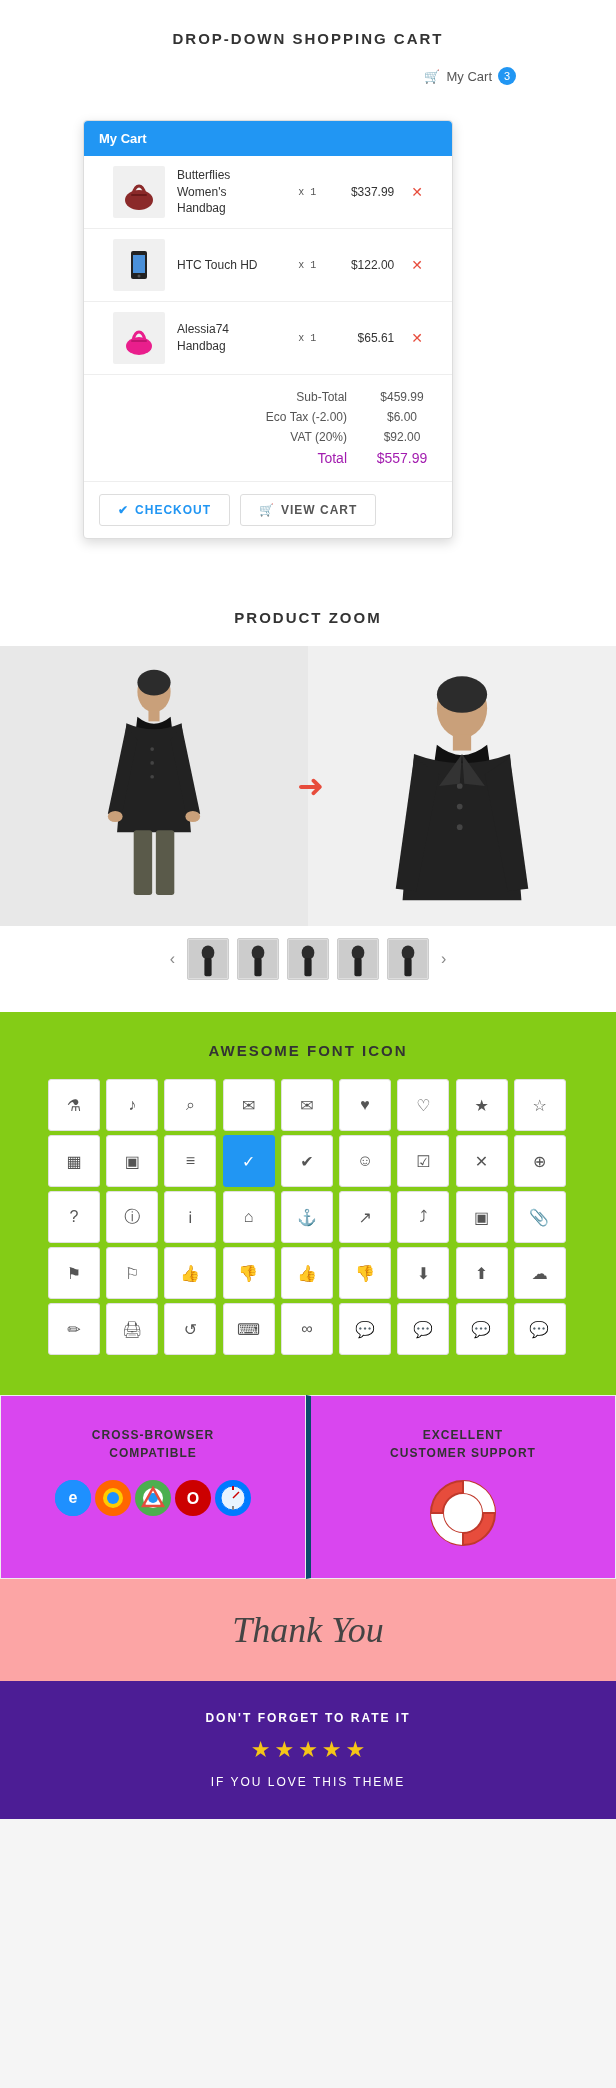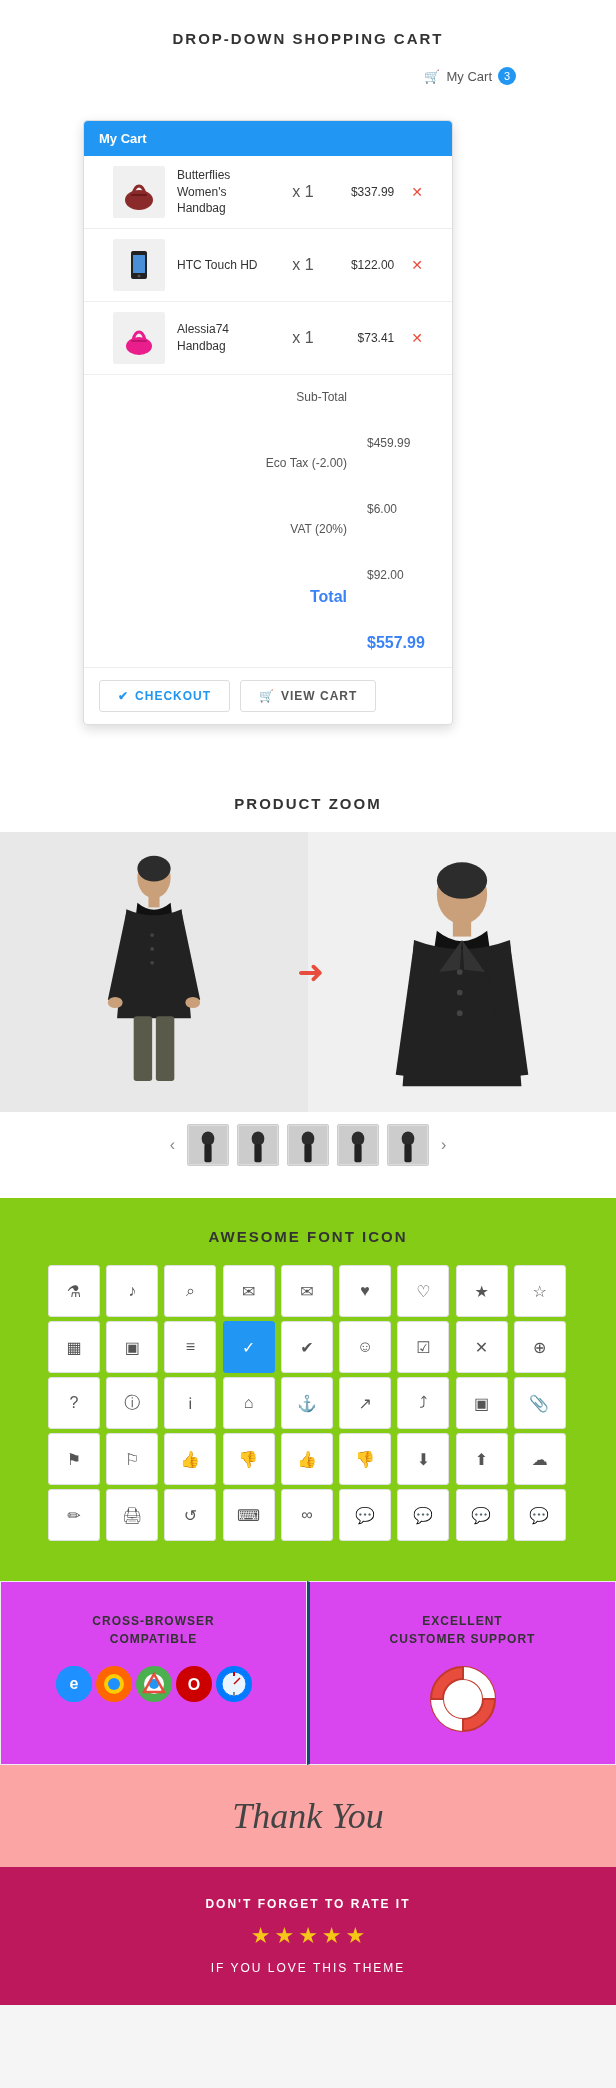--- a/index.html
+++ b/index.html
@@ -76,24 +76,25 @@
       width: 40px;
       height: 40px;
     }
     .cart-item-name {
       flex: 1;
       font-size: 12px;
       color: #333;
       line-height: 1.4;
     }
     .cart-item-qty {
-      font-size: 16px;
+      font-size: 10px;
       color: #555;
       min-width: 30px;
-      text-align: left;
+      text-align: center;
+      font-family: Liberation Mono, monospace;
     }
     .cart-item-price {
       font-size: 12px;
       color: #333;
       min-width: 60px;
       text-align: right;
     }
     .cart-item-remove {
       color: #e74c3c;
       font-size: 14px;
@@ -105,33 +106,32 @@
       border-bottom: 1px solid #eee;
     }
     .cart-total-row {
       display: flex;
       justify-content: space-between;
       font-size: 12px;
       color: #555;
       padding: 3px 0;
     }
     .cart-total-row.total-row {
-      font-weight: bold;
-      color: #3b82f6;
-      font-size: 16px;
+      font-weight: normal;
+      color: #a21caf;
+      font-size: 14px;
     }
     .cart-total-row span:first-child {
       text-align: right;
       flex: 1;
       padding-right: 20px;
     }
     .cart-total-row span:last-child {
       min-width: 70px;
-      text-align: left;
-      margin-top: 46px;
+      text-align: center;
     }
     .cart-actions {
       display: flex;
       padding: 12px 15px;
       gap: 10px;
     }
     .btn-checkout {
       background: #fff;
       border: 1px solid #ddd;
       border-radius: 3px;
@@ -315,21 +315,21 @@
     }
     .thankyou-text {
       font-family: 'Georgia', serif;
       font-style: italic;
       font-size: 36px;
       color: #444;
     }
 
     
     .section-rate {
-      background: #be185d;
+      background: #4c1d95;
       padding: 30px 16px;
       text-align: center;
     }
     .rate-title {
       font-size: 12px;
       font-weight: bold;
       letter-spacing: 2px;
       color: #fff;
       text-transform: uppercase;
       margin-bottom: 12px;
@@ -413,21 +413,21 @@
       <div class="cart-item">
         <div class="cart-item-img">
           <svg viewBox="0 0 40 40">
             <ellipse cx="20" cy="28" rx="13" ry="9" fill="#e91e8c"></ellipse>
             <path d="M14 22 Q16 14 20 14 Q24 14 26 22" fill="none" stroke="#e91e8c" stroke-width="3"></path>
             <rect x="12" y="22" width="16" height="2" rx="1" fill="#c0156f"></rect>
           </svg>
         </div>
         <div class="cart-item-name">Alessia74 Handbag</div>
         <div class="cart-item-qty">x&nbsp;1</div>
-        <div class="cart-item-price">$73.41</div>
+        <div class="cart-item-price">$65.61</div>
         <span class="cart-item-remove">✕</span>
       </div>
 
       <div class="cart-totals">
         <div class="cart-total-row">
           <span>Sub-Total</span>
           <span>$459.99</span>
         </div>
         <div class="cart-total-row">
           <span>Eco Tax (-2.00)</span>
@@ -655,21 +655,21 @@
         <svg width="36" height="36" viewBox="0 0 36 36">
           <circle cx="18" cy="18" r="18" fill="#007aff"></circle>
           <circle cx="18" cy="18" r="12" fill="#e8f4ff" stroke="#007aff" stroke-width="1"></circle>
           <line x1="18" y1="6" x2="18" y2="10" stroke="#cc0000" stroke-width="2"></line>
           <line x1="18" y1="26" x2="18" y2="30" stroke="#888" stroke-width="2"></line>
           <line x1="18" y1="18" x2="24" y2="12" stroke="#cc0000" stroke-width="1.5"></line>
         </svg>
       </div>
     </div>
   </div>
-  <div class="feature-box" style="border-left:3px solid #0c4a6e;">
+  <div class="feature-box" style="border-left:5px solid #0c4a6e;">
     <div class="feature-title" style="white-space:pre-line;">EXCELLENT
 CUSTOMER SUPPORT</div>
     <div style="display:flex;justify-content:center;">
       <svg width="70" height="70" viewBox="0 0 70 70">
         <circle cx="35" cy="35" r="32" fill="#e74c3c" stroke="#c0392b" stroke-width="2"></circle>
         <circle cx="35" cy="35" r="20" fill="#fff" stroke="#c0392b" stroke-width="2"></circle>
         <circle cx="35" cy="35" r="8" fill="#fff"></circle>
 
         <path d="M35 3 A32 32 0 0 1 67 35 L55 35 A20 20 0 0 0 35 15Z" fill="#fff"></path>
         <path d="M35 67 A32 32 0 0 1 3 35 L15 35 A20 20 0 0 0 35 55Z" fill="#fff"></path>

